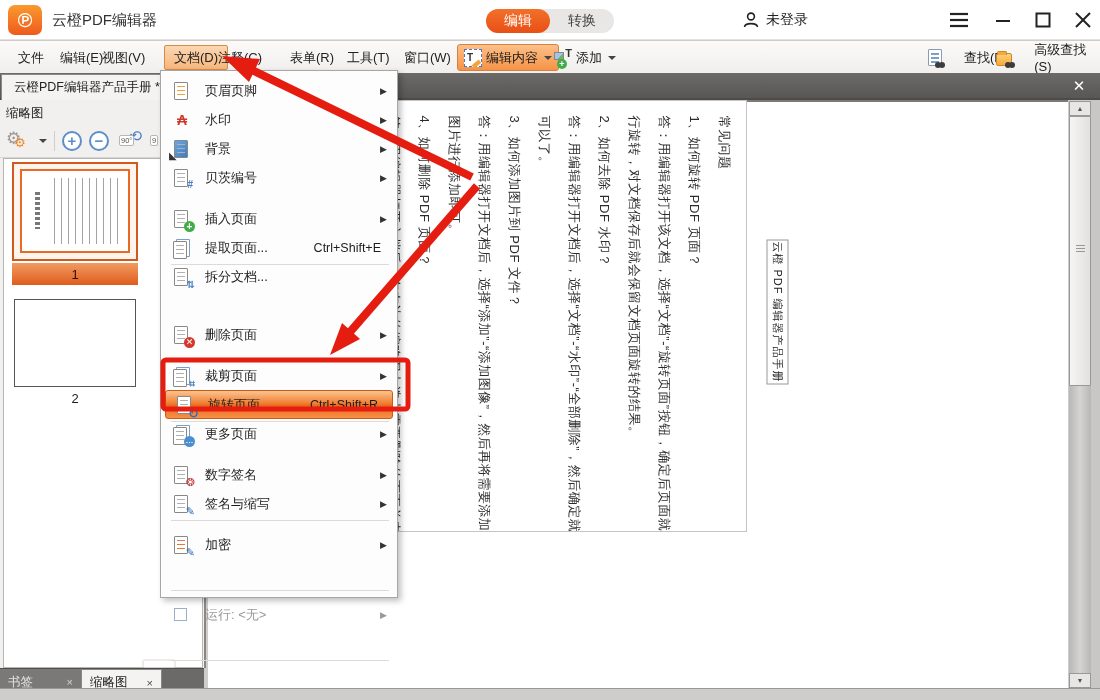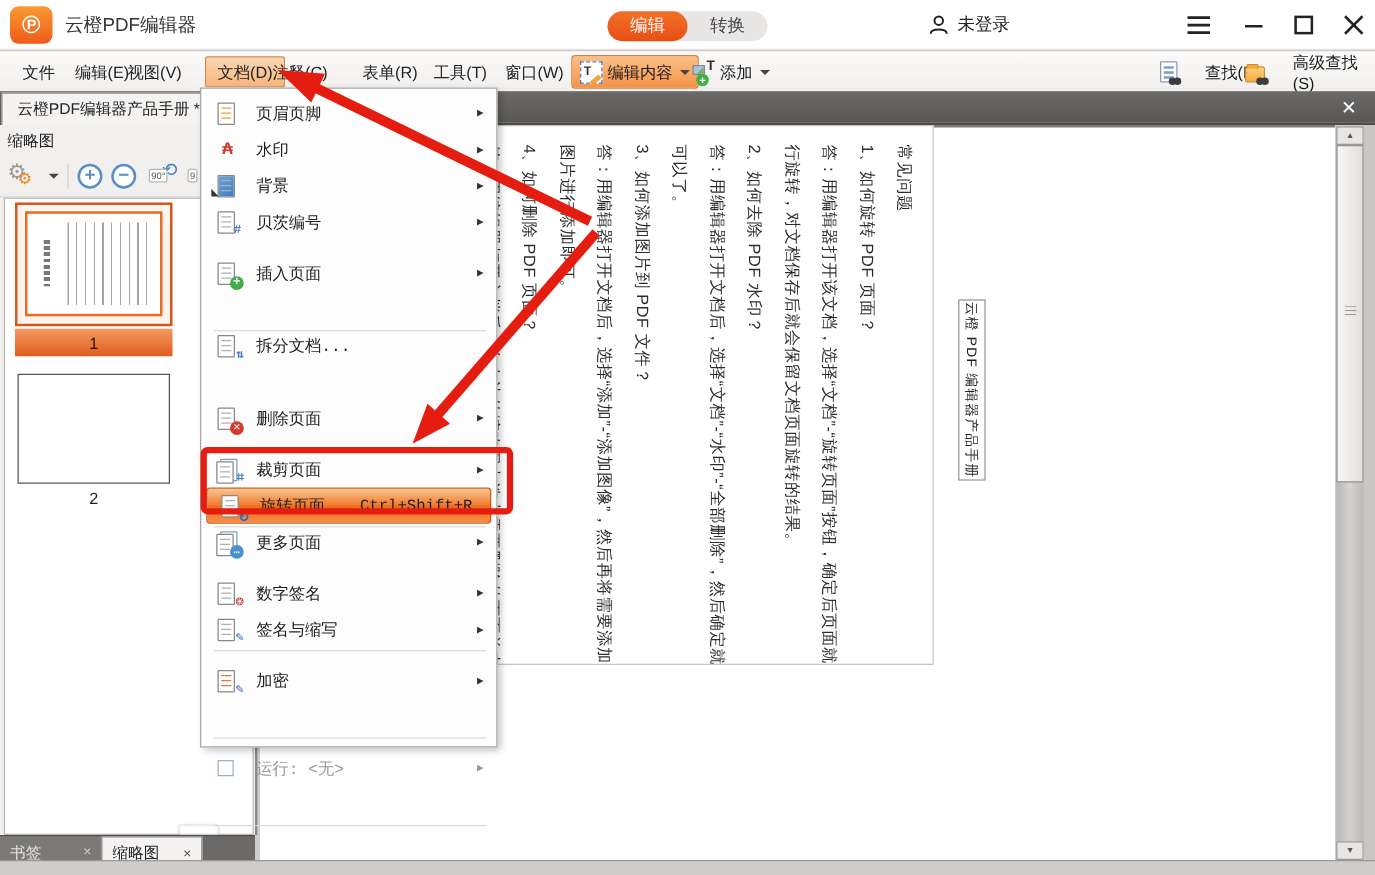--- a/index.html
+++ b/index.html
@@ -101,21 +101,21 @@
   #sc-up { top:0; } #sc-down { bottom:0; }
   #sc-thumb { position:absolute; left:0; top:15px; width:22px; height:270px; background:linear-gradient(90deg,#f6f5f4,#e3e1e0); border:1px solid #9a9897; border-radius:1px; }
   #sc-grip { position:absolute; left:6px; top:128px; width:9px; height:7px;
       background:repeating-linear-gradient(180deg,#9a9897 0 1px,transparent 1px 3px); }
   #right-frame { left:1091px; top:100px; width:9px; height:588px; background:#c9c7c6; }
   #bottom-frame { left:0; top:688px; width:1100px; height:12px; background:#cfcdcc; border-top:1px solid #9a9897; }
 
   
   #doc-menu { left:160px; top:70px; width:238px; height:528px; background:#fdfdfd; border:1px solid #a8a6a5;
       box-shadow:3px 3px 6px rgba(0,0,0,.25); z-index:50; }
-  .menu-item { position:absolute; left:2px; width:232px; height:29px; display:flex; align-items:center;font-family:Liberation Mono, monospace; }
+  .menu-item { position:absolute; left:2px; width:232px; height:29px; display:flex; align-items:center; }
   .menu-item .ic { width:18px; height:18px; margin-left:10px; position:relative; flex:none; }
   .menu-item .lbl { margin-left:14px; font-size:13px; color:#1d1d1d; white-space:nowrap; }
   .menu-item .sc { position:absolute; right:14px; font-size:12.5px; color:#1d1d1d; }
   .menu-item .sub { position:absolute; right:8px; font-size:9px; color:#333; }
   .menu-item.hl { background:linear-gradient(180deg,#fbc490,#f07b2e 48%,#ed6a1c 52%,#f49046); border:1px solid #cf5a14; border-radius:3px; left:4px; width:228px; }
   .menu-item.dim .lbl, .menu-item.dim .sub { color:#9a9897; }
   .menu-sep { position:absolute; left:10px; width:218px; height:1px; background:#dddbda; }
   
   .mdoc { position:absolute; left:1px; top:0px; width:14px; height:18px; background:#fff; border:1px solid #8a8887; border-radius:1px; }
   .mdoc i { position:absolute; left:2px; right:2px; height:1.5px; background:#b0b0b0; }
@@ -374,20 +374,31 @@
         <span class="mdoc">
           <i></i>
           <i></i>
           <i></i>
         </span>
         <span class="badge">+</span>
       </span>
       <span class="lbl" data-name="menu-item-label">插入页面</span>
       <span class="sub" data-name="submenu-arrow-icon">▶</span>
     </div>
+    <div class="menu-item" data-name="menu-item-extract-pages" style="top: 162px;">
+      <span class="ic stacked" data-name="extract-pages-icon">
+        <span class="mdoc">
+          <i></i>
+          <i></i>
+          <i></i>
+        </span>
+      </span>
+      <span class="lbl" data-name="menu-item-label">提取页面...</span>
+      <span class="sc" data-name="menu-item-shortcut">Ctrl+Shift+E</span>
+    </div>
     <div class="menu-item" data-name="menu-item-split-doc" style="top: 191px;">
       <span class="ic" data-name="split-doc-icon">
         <span class="mdoc">
           <i></i>
           <i></i>
           <i></i>
         </span>
         <span class="badge">⇅</span>
       </span>
       <span class="lbl" data-name="menu-item-label">拆分文档...</span>

